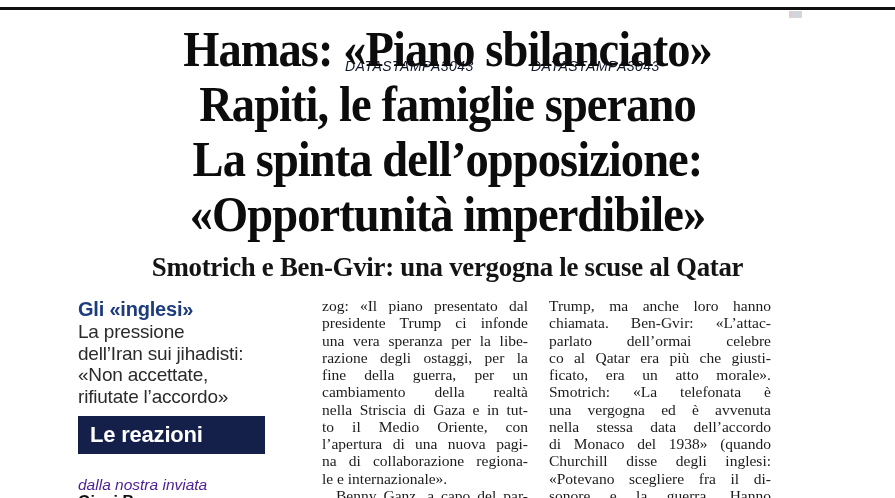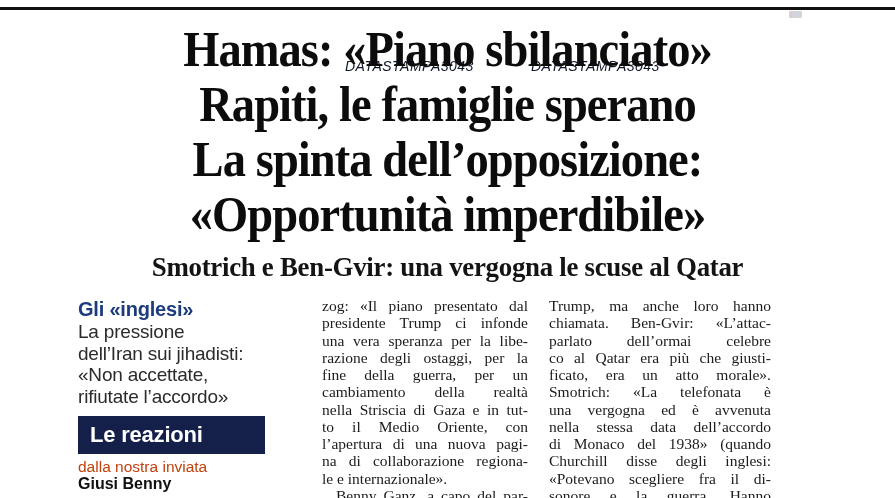--- a/index.html
+++ b/index.html
@@ -42,21 +42,21 @@
     font-weight:700;font-size:20px;line-height:23px;color:#1d3c7d;letter-spacing:-.2px;
   }
   .summary .sline{
     font-size:19px;line-height:21.5px;color:#2b2b2b;letter-spacing:-.2px;
   }
   .section-box{
     margin-top:9px;width:187px;height:38px;background:#14204a;
     display:flex;align-items:center;box-sizing:border-box;padding-left:12px;
   }
   .section-box .lbl{color:#ffffff;font-weight:700;font-size:22px;letter-spacing:-.2px;}
-  .byline-role{margin-top:4px;font-size:15.5px;line-height:17px;color:#c2410c;}
+  .byline-role{margin-top:22px;font-size:15.5px;line-height:17px;color:#4c1d95;font-style:italic;}
   .byline-name{font-size:16px;line-height:17px;font-weight:700;color:#111;}
 
   
   .body-col{
     position:absolute;top:297px;
     font-family:"Liberation Serif","DejaVu Serif",serif;
     font-size:15.5px;line-height:17.25px;color:#1b1b1b;
   }
   .col-mid{left:322px;width:206px;}
   .col-right{left:549px;width:222px;}

